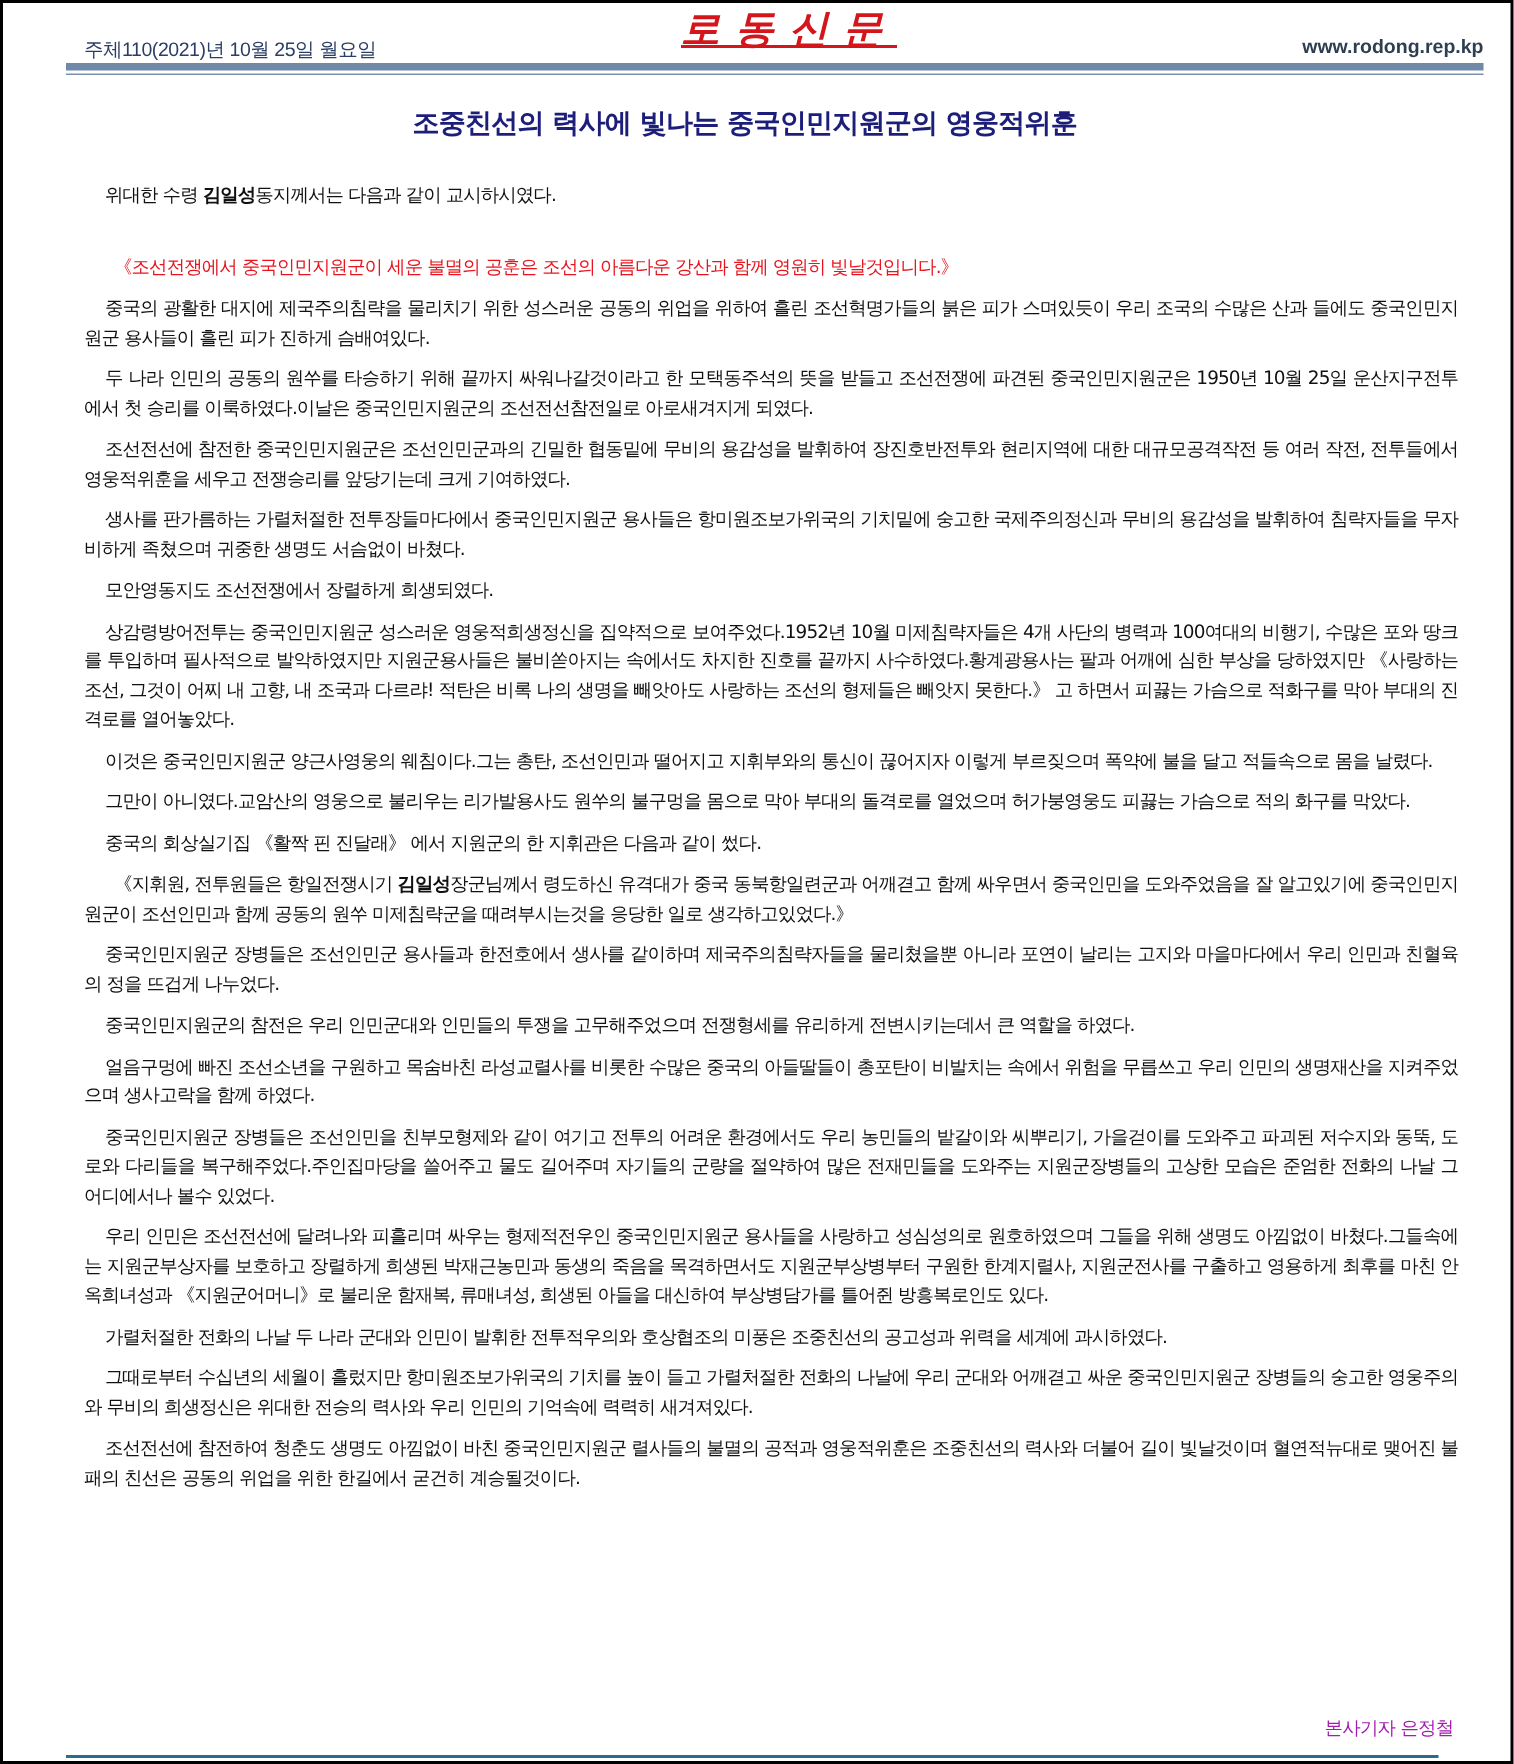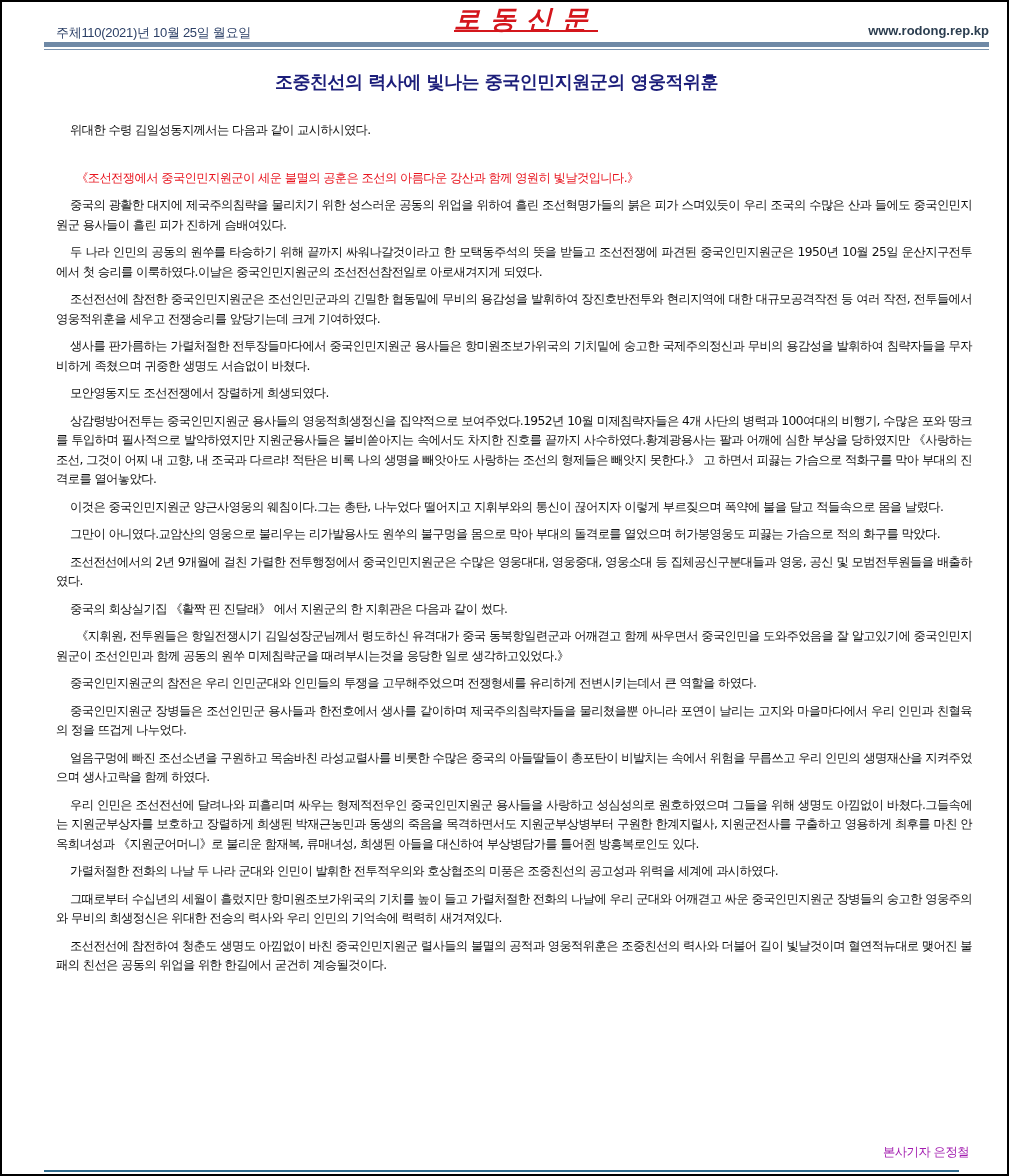--- a/index.html
+++ b/index.html
@@ -45,21 +45,21 @@
     .article {
       position: absolute; left: 56px; top: 121px; width: 916px;
       font-family: "DejaVu Sans", sans-serif; font-size: 12.3px; color: #111;
       letter-spacing: -0.6px;
     }
     .article p {
       margin: 0 0 8px 0; line-height: 19.5px; text-indent: 14px; text-align: justify;
     }
     .article p.quote-red { color: #e8141e; text-indent: 20px; margin-top: 28px; }
     .article p.quote { text-indent: 20px; }
-    .article b { font-weight: normal; }
+    .article b { font-weight: bold; }
     .byline {
       position: absolute; right: 40px; top: 1144px;
       font-family: "DejaVu Sans", sans-serif; font-size: 12.3px; color: #a21caf; letter-spacing: -0.5px;
     }
     .bottom-rule {
       position: absolute; left: 44px; top: 1170px; width: 915px; height: 2px; background: #2e6a8c;
     }
   </style>
 </head>
 <body>
@@ -77,29 +77,29 @@
 <div class="headline">조중친선의 력사에 빛나는 중국인민지원군의 영웅적위훈</div>
 
 <div class="article">
   <p><span>위대한 수령 </span><b>김일성</b><span>동지께서는 다음과 같이 교시하시였다.</span></p>
   <p class="quote-red">《조선전쟁에서 중국인민지원군이 세운 불멸의 공훈은 조선의 아름다운 강산과 함께 영원히 빛날것입니다.》</p>
   <p>중국의 광활한 대지에 제국주의침략을 물리치기 위한 성스러운 공동의 위업을 위하여 흘린 조선혁명가들의 붉은 피가 스며있듯이 우리 조국의 수많은 산과 들에도 중국인민지원군 용사들이 흘린 피가 진하게 슴배여있다.</p>
   <p>두 나라 인민의 공동의 원쑤를 타승하기 위해 끝까지 싸워나갈것이라고 한 모택동주석의 뜻을 받들고 조선전쟁에 파견된 중국인민지원군은 1950년 10월 25일 운산지구전투에서 첫 승리를 이룩하였다.이날은 중국인민지원군의 조선전선참전일로 아로새겨지게 되였다.</p>
   <p>조선전선에 참전한 중국인민지원군은 조선인민군과의 긴밀한 협동밑에 무비의 용감성을 발휘하여 장진호반전투와 현리지역에 대한 대규모공격작전 등 여러 작전, 전투들에서 영웅적위훈을 세우고 전쟁승리를 앞당기는데 크게 기여하였다.</p>
   <p>생사를 판가름하는 가렬처절한 전투장들마다에서 중국인민지원군 용사들은 항미원조보가위국의 기치밑에 숭고한 국제주의정신과 무비의 용감성을 발휘하여 침략자들을 무자비하게 족쳤으며 귀중한 생명도 서슴없이 바쳤다.</p>
   <p>모안영동지도 조선전쟁에서 장렬하게 희생되였다.</p>
-  <p>상감령방어전투는 중국인민지원군 용사들의 영웅적희생정신을 집약적으로 보여주었다.1952년 10월 미제침략자들은 4개 사단의 병력과 100여대의 비행기, 수많은 포와 땅크를 투입하며 필사적으로 발악하였지만 지원군용사들은 불비쏟아지는 속에서도 차지한 진호를 끝까지 사수하였다.황계광용사는 팔과 어깨에 심한 부상을 당하였지만 《사랑하는 조선, 그것이 어찌 내 고향, 내 조국과 다르랴! 적탄은 비록 나의 생명을 빼앗아도 사랑하는 조선의 형제들은 빼앗지 못한다.》 고 하면서 피끓는 가슴으로 적화구를 막아 부대의 진격로를 열어놓았다.</p>
-  <p>이것은 중국인민지원군 양근사영웅의 웨침이다.그는 총탄, 나누었다 떨어지고 지휘부와의 통신이 끊어지자 이렇게 부르짖으며 폭약에 불을 달고 적들속으로 몸을 날렸다.</p>
+  <p>상감령방어전투는 중국인민지원군 성스러운 영웅적희생정신을 집약적으로 보여주었다.1952년 10월 미제침략자들은 4개 사단의 병력과 100여대의 비행기, 수많은 포와 땅크를 투입하며 필사적으로 발악하였지만 지원군용사들은 불비쏟아지는 속에서도 차지한 진호를 끝까지 사수하였다.황계광용사는 팔과 어깨에 심한 부상을 당하였지만 《사랑하는 조선, 그것이 어찌 내 고향, 내 조국과 다르랴! 적탄은 비록 나의 생명을 빼앗아도 사랑하는 조선의 형제들은 빼앗지 못한다.》 고 하면서 피끓는 가슴으로 적화구를 막아 부대의 진격로를 열어놓았다.</p>
+  <p>이것은 중국인민지원군 양근사영웅의 웨침이다.그는 총탄, 조선인민과 떨어지고 지휘부와의 통신이 끊어지자 이렇게 부르짖으며 폭약에 불을 달고 적들속으로 몸을 날렸다.</p>
   <p>그만이 아니였다.교암산의 영웅으로 불리우는 리가발용사도 원쑤의 불구멍을 몸으로 막아 부대의 돌격로를 열었으며 허가붕영웅도 피끓는 가슴으로 적의 화구를 막았다.</p>
-  <p>조선전선에서의 2년 9개월에 걸친 가렬한 전투행정에서 중국인민지원군은 수많은 영웅대대, 영웅중대, 영웅소대 등 집체공신구분대들과 영웅, 공신 및 모범전투원들을 배출하였다.</p>
   <p>중국의 회상실기집 《활짝 핀 진달래》 에서 지원군의 한 지휘관은 다음과 같이 썼다.</p>
   <p class="quote"><span>《지휘원, 전투원들은 항일전쟁시기 </span><b>김일성</b><span>장군님께서 령도하신 유격대가 중국 동북항일련군과 어깨겯고 함께 싸우면서 중국인민을 도와주었음을 잘 알고있기에 중국인민지원군이 조선인민과 함께 공동의 원쑤 미제침략군을 때려부시는것을 응당한 일로 생각하고있었다.》</span></p>
+  <p>중국인민지원군 장병들은 조선인민군 용사들과 한전호에서 생사를 같이하며 제국주의침략자들을 물리쳤을뿐 아니라 포연이 날리는 고지와 마을마다에서 우리 인민과 친혈육의 정을 뜨겁게 나누었다.</p>
   <p>중국인민지원군의 참전은 우리 인민군대와 인민들의 투쟁을 고무해주었으며 전쟁형세를 유리하게 전변시키는데서 큰 역할을 하였다.</p>
-  <p>중국인민지원군 장병들은 조선인민군 용사들과 한전호에서 생사를 같이하며 제국주의침략자들을 물리쳤을뿐 아니라 포연이 날리는 고지와 마을마다에서 우리 인민과 친혈육의 정을 뜨겁게 나누었다.</p>
   <p>얼음구멍에 빠진 조선소년을 구원하고 목숨바친 라성교렬사를 비롯한 수많은 중국의 아들딸들이 총포탄이 비발치는 속에서 위험을 무릅쓰고 우리 인민의 생명재산을 지켜주었으며 생사고락을 함께 하였다.</p>
+  <p>중국인민지원군 장병들은 조선인민을 친부모형제와 같이 여기고 전투의 어려운 환경에서도 우리 농민들의 밭갈이와 씨뿌리기, 가을걷이를 도와주고 파괴된 저수지와 동뚝, 도로와 다리들을 복구해주었다.주인집마당을 쓸어주고 물도 길어주며 자기들의 군량을 절약하여 많은 전재민들을 도와주는 지원군장병들의 고상한 모습은 준엄한 전화의 나날 그 어디에서나 볼수 있었다.</p>
   <p>우리 인민은 조선전선에 달려나와 피흘리며 싸우는 형제적전우인 중국인민지원군 용사들을 사랑하고 성심성의로 원호하였으며 그들을 위해 생명도 아낌없이 바쳤다.그들속에는 지원군부상자를 보호하고 장렬하게 희생된 박재근농민과 동생의 죽음을 목격하면서도 지원군부상병부터 구원한 한계지렬사, 지원군전사를 구출하고 영용하게 최후를 마친 안옥희녀성과 《지원군어머니》로 불리운 함재복, 류매녀성, 희생된 아들을 대신하여 부상병담가를 틀어쥔 방흥복로인도 있다.</p>
   <p>가렬처절한 전화의 나날 두 나라 군대와 인민이 발휘한 전투적우의와 호상협조의 미풍은 조중친선의 공고성과 위력을 세계에 과시하였다.</p>
   <p>그때로부터 수십년의 세월이 흘렀지만 항미원조보가위국의 기치를 높이 들고 가렬처절한 전화의 나날에 우리 군대와 어깨겯고 싸운 중국인민지원군 장병들의 숭고한 영웅주의와 무비의 희생정신은 위대한 전승의 력사와 우리 인민의 기억속에 력력히 새겨져있다.</p>
   <p>조선전선에 참전하여 청춘도 생명도 아낌없이 바친 중국인민지원군 렬사들의 불멸의 공적과 영웅적위훈은 조중친선의 력사와 더불어 길이 빛날것이며 혈연적뉴대로 맺어진 불패의 친선은 공동의 위업을 위한 한길에서 굳건히 계승될것이다.</p>
 </div>
 
 <div class="byline">본사기자 은정철</div>
 <div class="bottom-rule"></div>
 
 </body></html>

